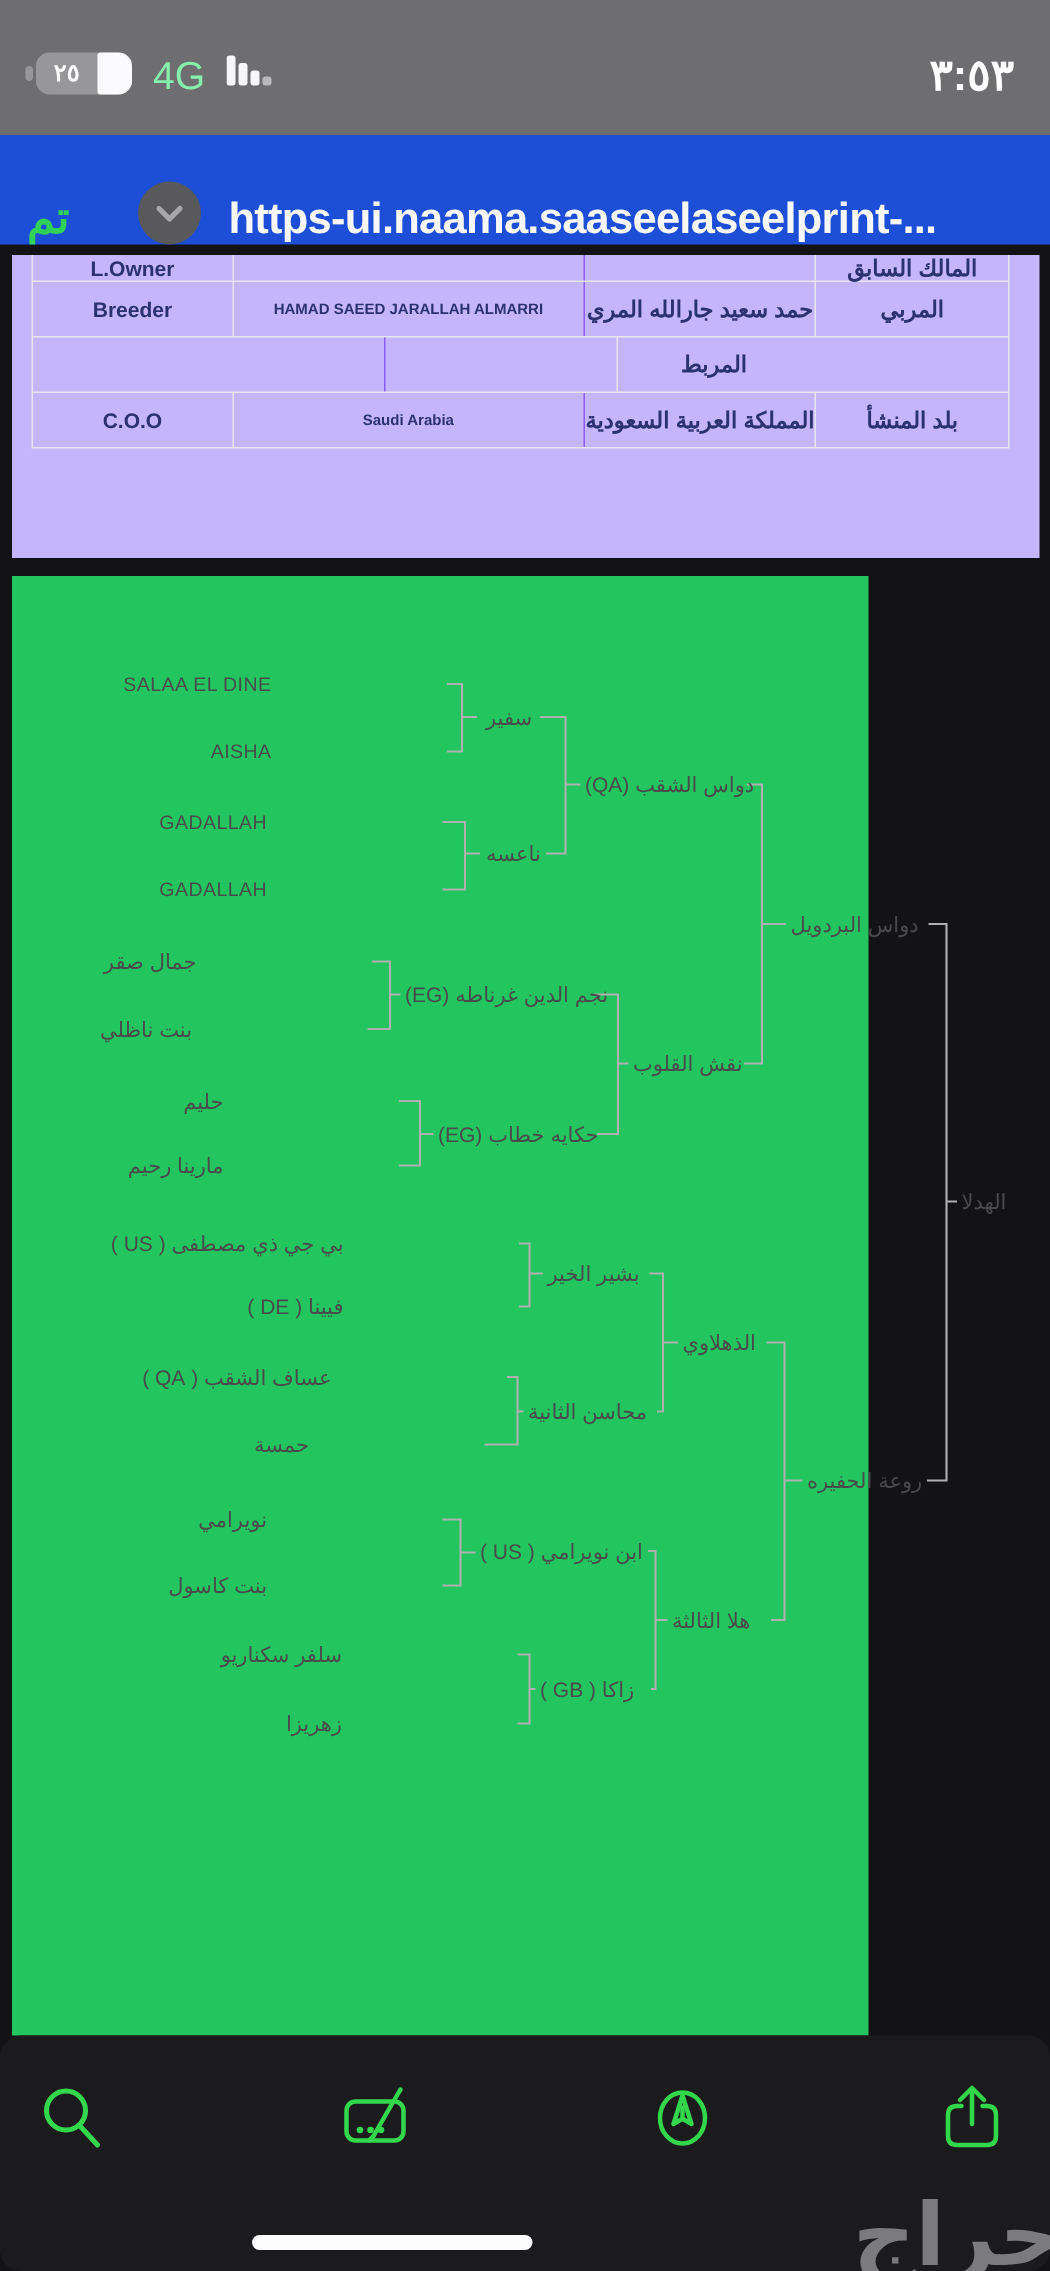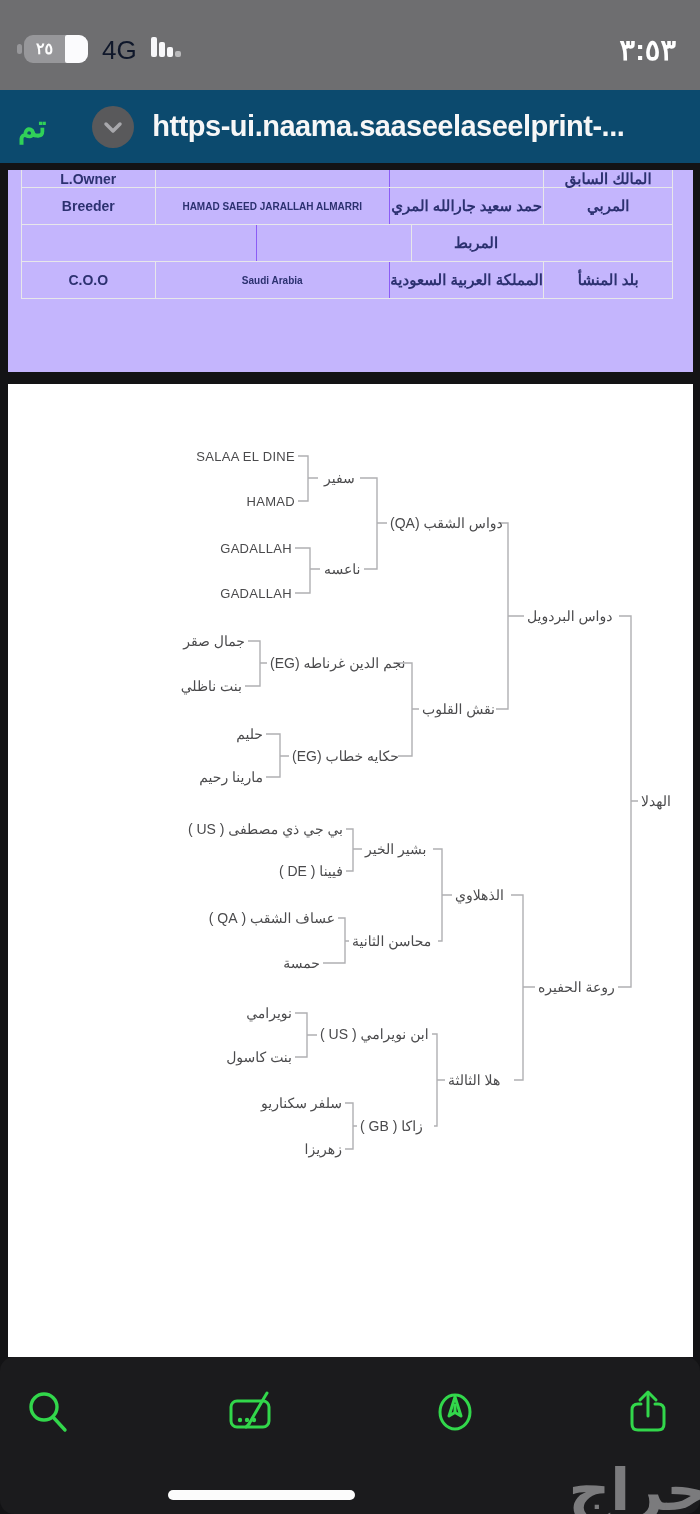--- a/index.html
+++ b/index.html
@@ -8,43 +8,43 @@
 
   
   .status-bar{position:absolute;left:0;top:0;width:700px;height:90px;background:#6e6e70;
               display:flex;align-items:center;justify-content:space-between;padding:10px 24px 0 24px;box-sizing:border-box;}
   .sb-left{display:flex;align-items:flex-start;gap:14px;}
   .battery{position:relative;width:64px;height:28px;border-radius:9px;background:#97979a;}
   .battery .fill{position:absolute;right:0;top:0;width:23px;height:28px;background:#fbfbfd;border-radius:2px 9px 9px 2px;}
   .battery .nub{position:absolute;left:-7px;top:9px;width:5px;height:10px;border-radius:3px;background:#97979a;}
   .battery .pct{position:absolute;left:0;top:0;width:41px;height:28px;display:flex;align-items:center;justify-content:center;
                 color:#fdfdfd;font-size:16px;font-weight:bold;}
-  .net{color:#0f172a;font-size:26px;font-weight:500;}
+  .net{color:#86efac;font-size:26px;font-weight:500;}
   .time{color:#ffffff;font-size:29px;font-weight:bold;letter-spacing:1px;}
 
   
-  .url-bar{position:absolute;left:0;top:90px;width:700px;height:73px;background:#0c4a6e;
-           display:flex;align-items:center;padding:0 18px;box-sizing:border-box;gap:18px;}
+  .url-bar{position:absolute;left:0;top:90px;width:700px;height:73px;background:#1d4ed8;
+           display:flex;align-items:flex-end;padding:0 18px;box-sizing:border-box;gap:18px;}
   .done{color:#30d158;font-size:30px;font-weight:600;}
   .chev{width:42px;height:42px;border-radius:50%;background:#59595b;display:flex;align-items:center;justify-content:center;margin-left:28px;}
   .url-text{color:#f7f7f7;font-size:29px;font-weight:600;letter-spacing:-0.5px;white-space:nowrap;overflow:hidden;}
 
   
   .table-card{position:absolute;left:8px;top:170px;width:685px;height:202px;background:#c4b5fd;}
   .info-table{position:absolute;left:13px;top:0;width:652px;border-left:1px solid #e7e7ea;border-right:1px solid #e7e7ea;box-sizing:border-box;}
   .trow{display:flex;border-bottom:1px solid #e7e7ea;height:36px;}
   .trow.first{height:17px;}
   .tcell{display:flex;align-items:center;justify-content:center;color:#2c3170;font-weight:bold;box-sizing:border-box;}
   .tcell.c1{width:134px;font-size:14px;border-right:1px solid #e7e7ea;}
   .tcell.c2{width:235px;font-size:10px;border-right:1px solid #8b5cf6;}
   .tcell.c3{width:155px;font-size:15px;border-right:1px solid #e7e7ea;direction:rtl;}
   .tcell.c4{width:128px;font-size:15px;direction:rtl;}
 
   
-  .pedigree-card{position:absolute;left:8px;top:384px;width:685px;height:973px;background:#ffffff;}
+  .pedigree-card{position:absolute;left:8px;top:384px;width:571px;height:973px;background:#22c55e;}
   .tree-svg{position:absolute;left:0;top:0;}
   .node{position:absolute;transform:translateY(-50%);white-space:nowrap;color:#4a4a4c;font-size:14px;}
   .node.en{font-size:13px;letter-spacing:0.3px;}
   .node.ar{direction:rtl;}
 
   
   .bottom-bar{position:absolute;left:0;top:1357px;width:700px;height:157px;background:#1b1b1d;border-radius:14px;}
   .tool{position:absolute;top:31px;width:48px;height:48px;}
   .home-indicator{position:absolute;left:168px;top:133px;width:187px;height:10px;border-radius:5px;background:#fcfcfc;}
   .watermark{position:absolute;right:-8px;bottom:-10px;font-size:58px;font-weight:bold;color:#7b7b7d;direction:rtl;
@@ -126,21 +126,21 @@
         <path d="M388 279 H404 V372 H390 M404 325 H411"></path>
         <path d="M425 465 H434 V557 H430 M434 511 H444"></path>
         <path d="M424 650 H429 V742 H426 M429 696 H437"></path>
         <path d="M490 139 H500 V325 H488 M500 232 H516"></path>
         <path d="M503 511 H515 V696 H506 M515 603 H527"></path>
         <path d="M611 232 H623 V603 H610 M623 417 H630"></path>
       </g>
     </svg>
 
     <div class="node en" style="right:398px;top:72px">SALAA EL DINE</div>
-    <div class="node en" style="right:398px;top:117px">HAMAD</div>
+    <div class="node en" style="right:398px;top:117px">AISHA</div>
     <div class="node en" style="right:401px;top:164px">GADALLAH</div>
     <div class="node en" style="right:401px;top:209px">GADALLAH</div>
     <div class="node ar" style="right:448px;top:257px">جمال صقر</div>
     <div class="node ar" style="right:451px;top:302px">بنت ناظلي</div>
     <div class="node ar" style="right:430px;top:350px">حليم</div>
     <div class="node ar" style="right:430px;top:393px">مارينا رحيم</div>
     <div class="node ar" style="right:350px;top:445px">بي جي ذي مصطفى ( US )</div>
     <div class="node ar" style="right:350px;top:487px">فيينا ( DE )</div>
     <div class="node ar" style="right:358px;top:534px">عساف الشقب ( QA )</div>
     <div class="node ar" style="right:373px;top:579px">حمسة</div>

